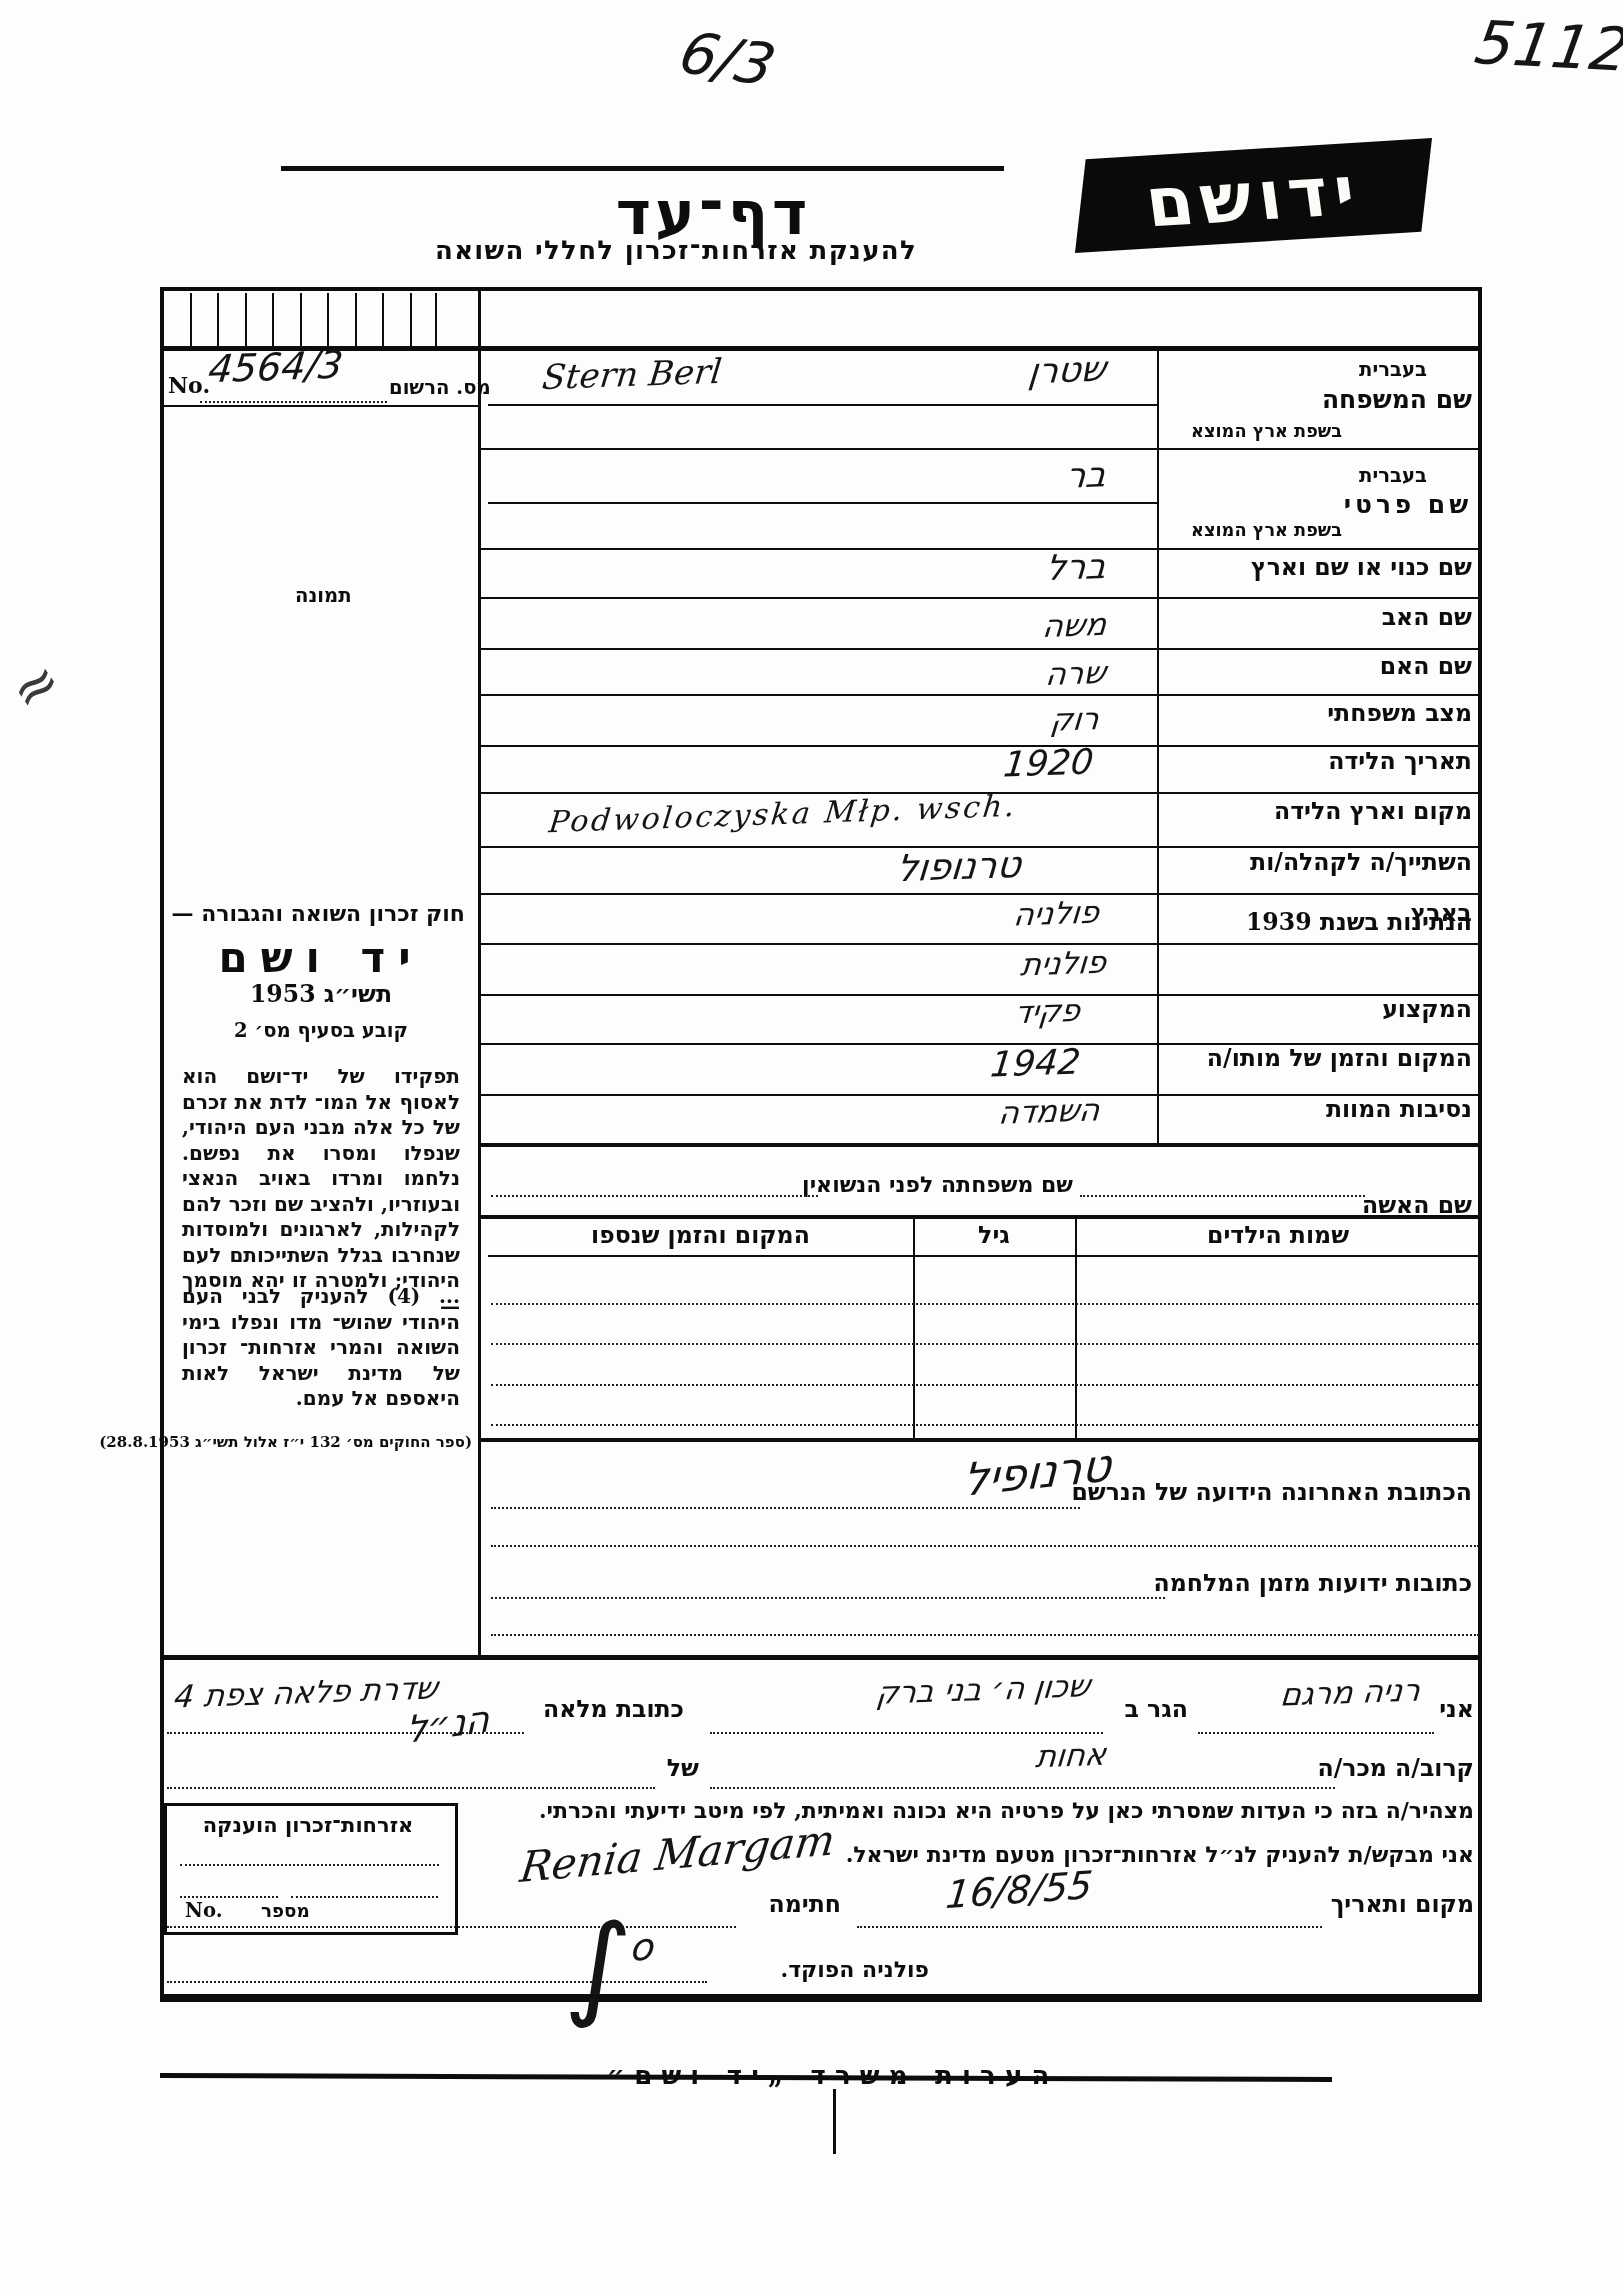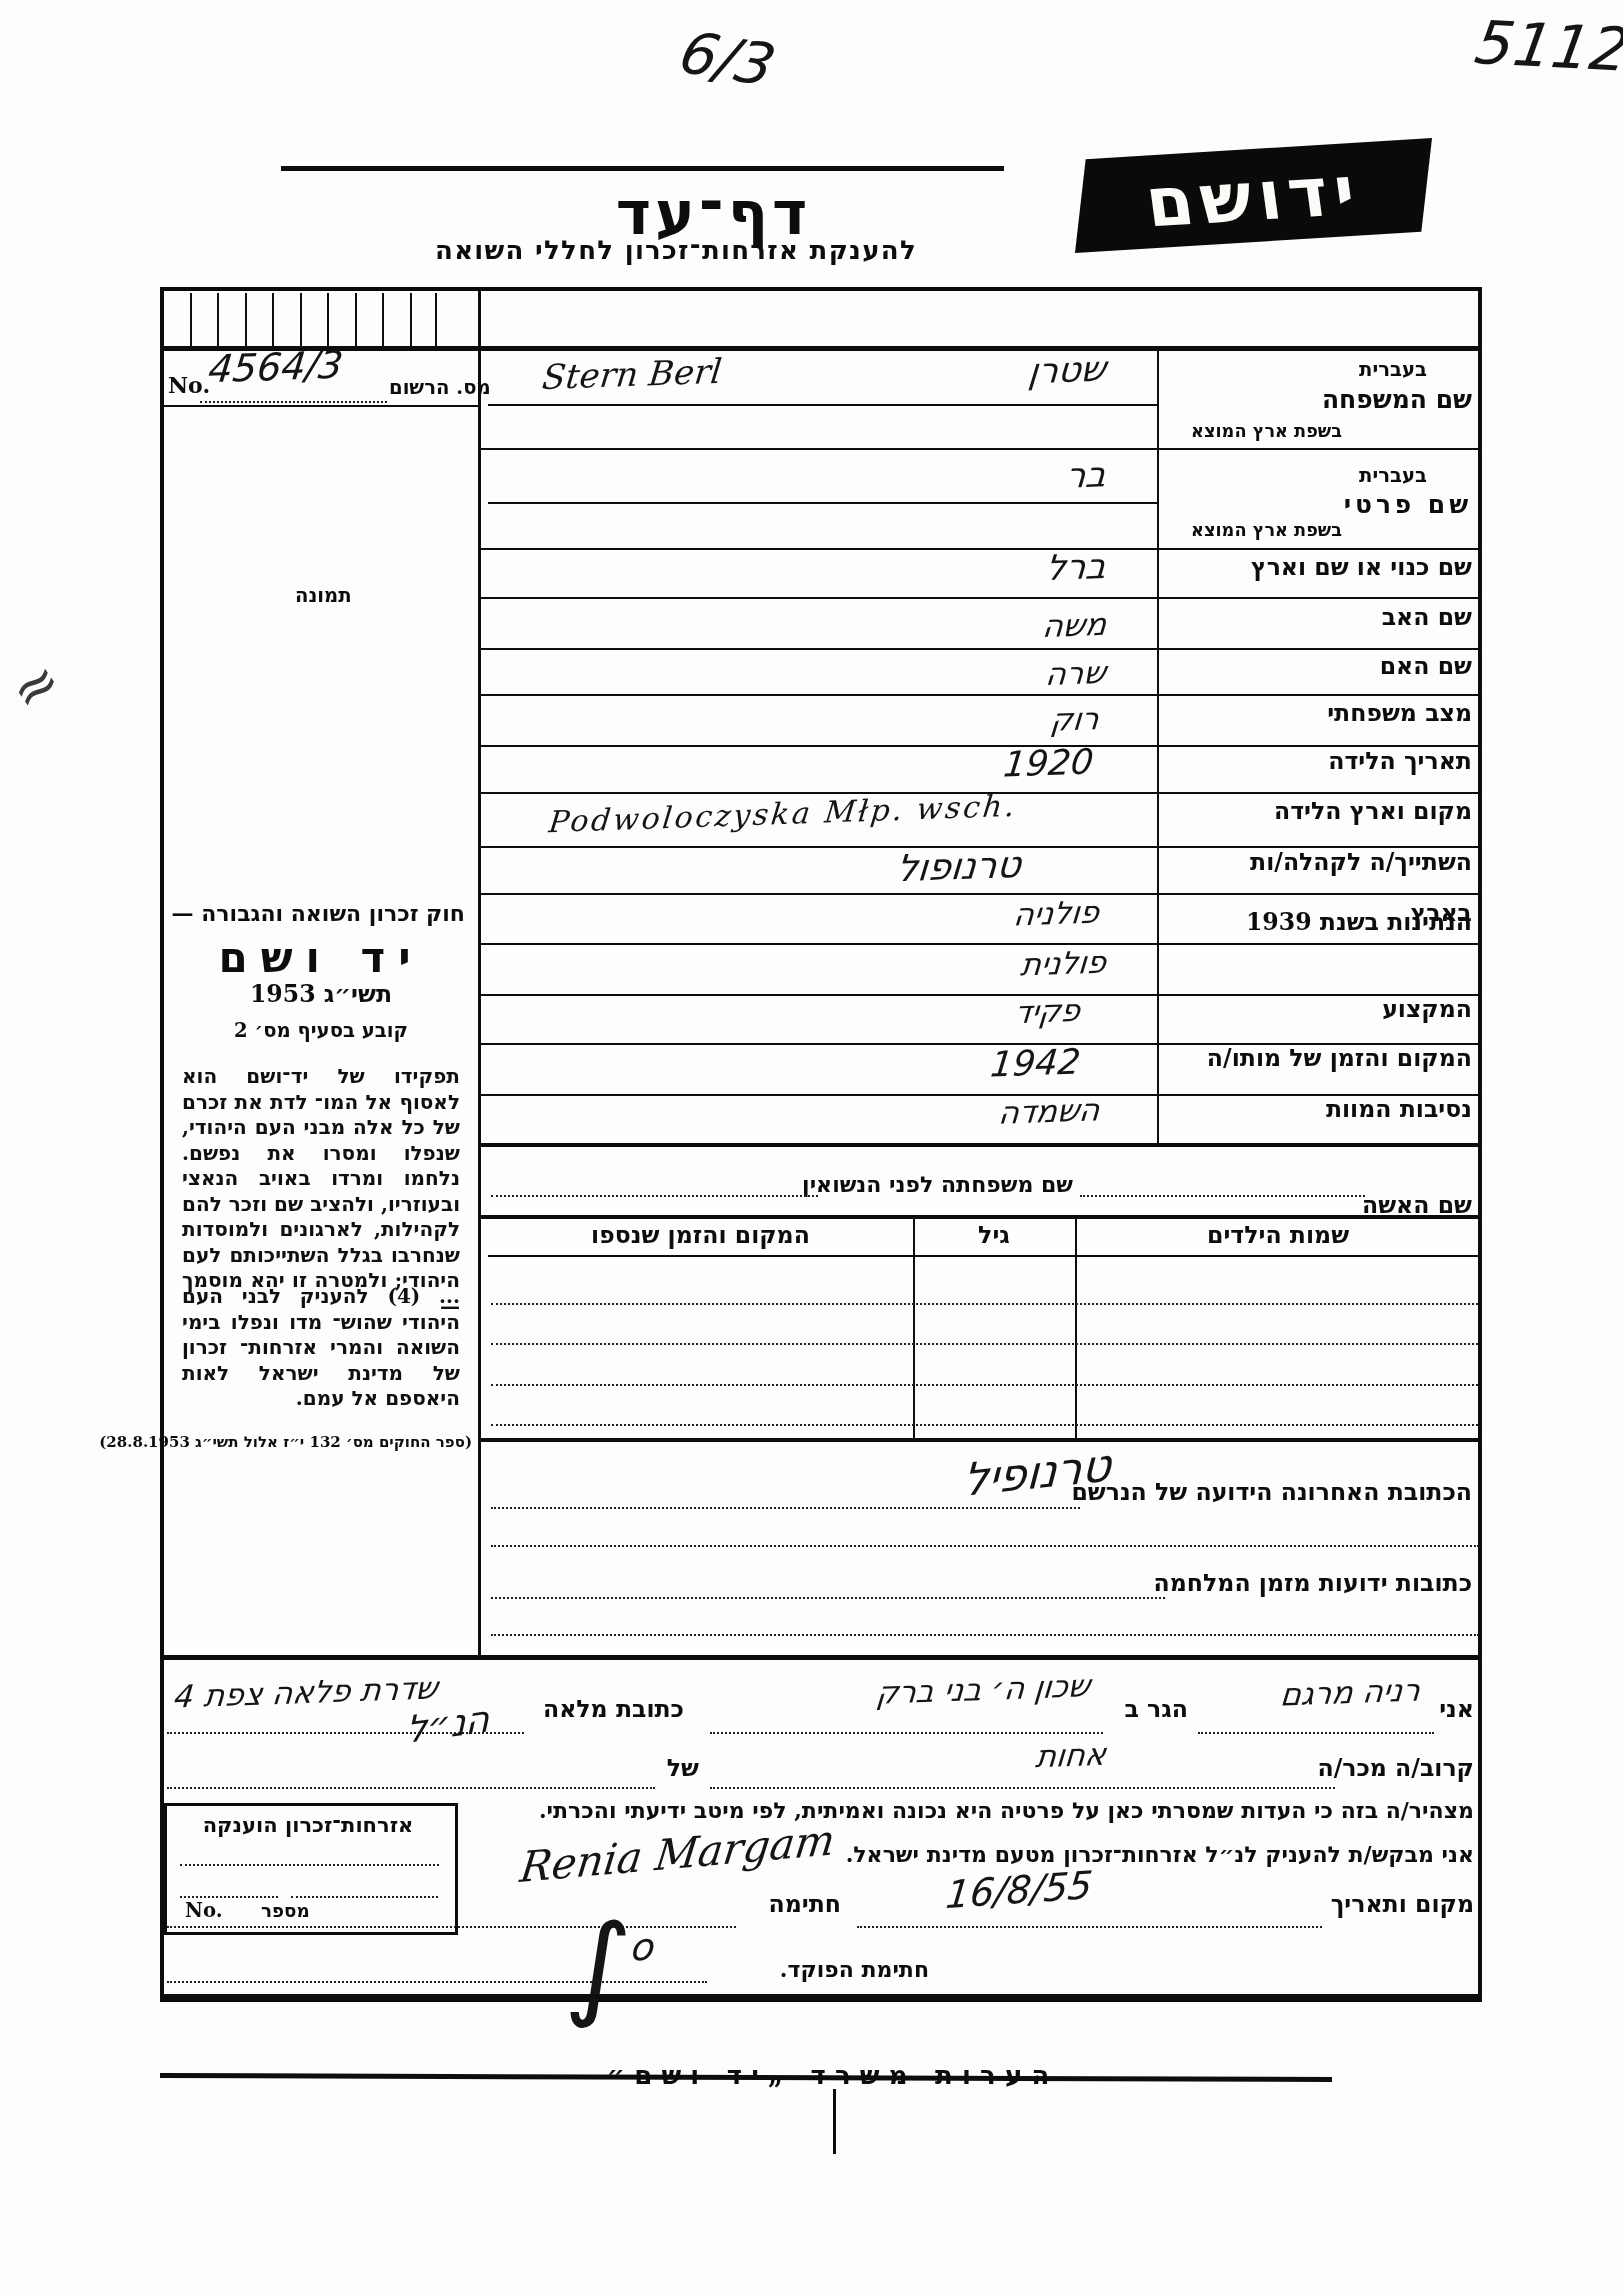--- a/index.html
+++ b/index.html
@@ -178,21 +178,21 @@
   <span class="lbl f34" style="top:1843px;right:149px;">אני מבקש/ת להעניק לנ״ל אזרחות־זכרון מטעם מדינת ישראל.</span>
 
   <span class="lbl f36" style="top:1893px;right:149px;">מקום ותאריך</span>
   <div class="dots" style="left:857px;top:1926px;width:465px;"></div>
   <span class="hw f58 ltr" style="left:946px;top:1871px;transform:rotate(-4deg) skewX(-10deg);">16/8/55</span>
   <span class="lbl f36" style="top:1893px;right:782px;">חתימה</span>
   <div class="dots" style="left:167px;top:1926px;width:569px;"></div>
   <span class="hw f64 ltr hwl" style="left:520px;top:1833px;transform:rotate(-5deg) skewX(-12deg);">Renia Margam</span>
 
   <div class="dots" style="left:167px;top:1981px;width:540px;"></div>
-  <span class="lbl f34" style="top:1958px;right:694px;">חתימת הפוקד.</span>
+  <span class="lbl f34" style="top:1958px;right:694px;">פולניה הפוקד.</span>
   <span class="hw ltr" style="left:569px;top:1908px;font-size:115px;transform:rotate(6deg);">∫</span>
   <span class="hw ltr" style="left:632px;top:1928px;font-size:38px;">o</span>
 
   <div class="box" style="left:164px;top:1803px;width:288px;height:126px;"></div>
   <div class="lbl f32 center" style="left:164px;top:1814px;width:288px;">אזרחות־זכרון הוענקה</div>
   <div class="dots" style="left:180px;top:1864px;width:259px;"></div>
   <div class="dots" style="left:180px;top:1896px;width:98px;"></div>
   <div class="dots" style="left:291px;top:1896px;width:147px;"></div>
   <span class="lbl f30 ltr" style="left:185px;top:1901px;">No.</span>
   <span class="lbl f28" style="left:261px;top:1902px;">מספר</span>

